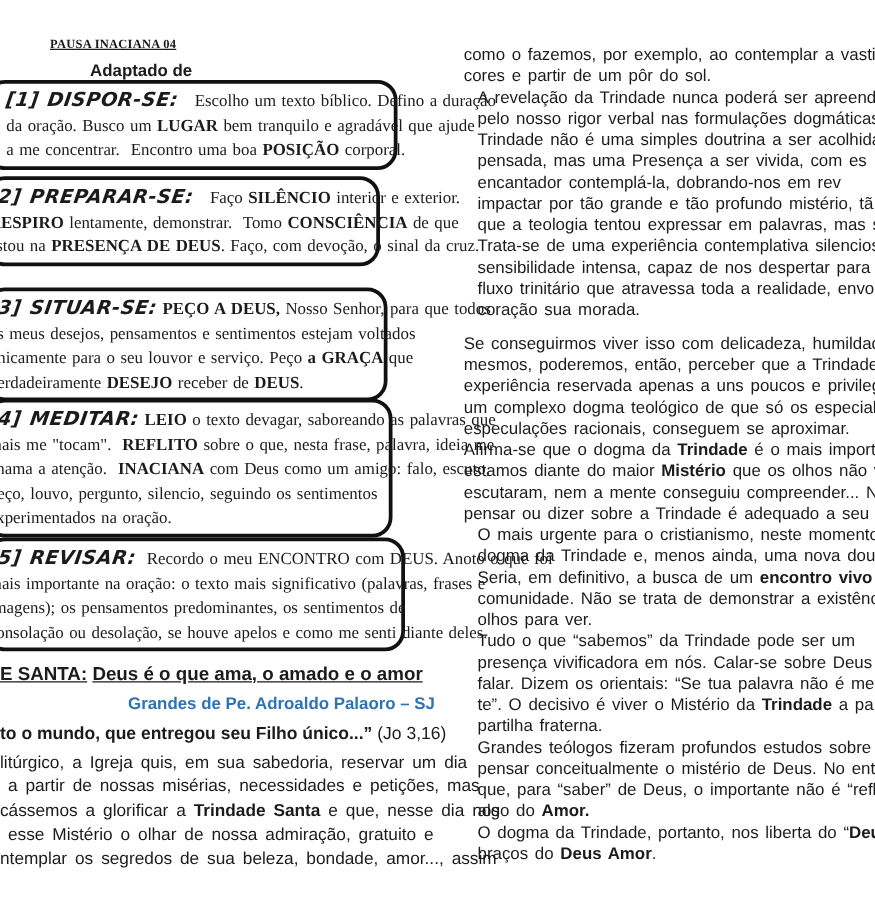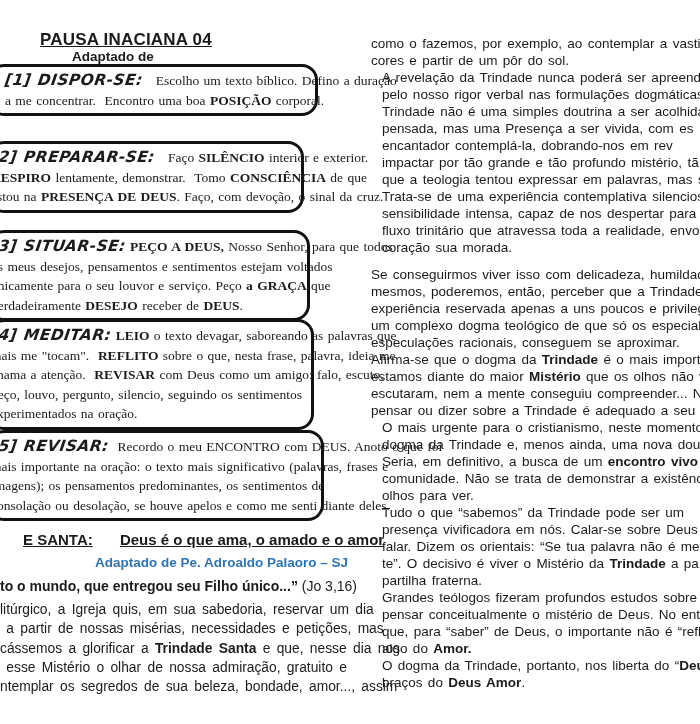--- a/index.html
+++ b/index.html
@@ -3,32 +3,32 @@
 <meta charset="utf-8">
 <style>
   html,body{margin:0;padding:0;}
   body{
     width:700px;height:724px;position:relative;overflow:hidden;
     background:#ffffff;color:#1b1b1b;
     font-family:"Liberation Sans",sans-serif;
   }
   .b{font-weight:bold;}
   .i{}
-  .u{text-decoration:underline;padding-left:23px;}
+  .u{text-decoration:underline;}
   .script{
     font-family:"DejaVu Sans",sans-serif;
     font-style:italic;font-weight:bold;
     font-size:15.5px;letter-spacing:0.4px;
     display:inline-block;transform:skewX(-8deg);
   }
   
   .left-col{position:absolute;left:-12px;top:0;width:372px;height:724px;}
   .doc-title{
     position:absolute;left:52px;top:30px;
-    font-weight:bold;font-size:17px;text-decoration:underline;letter-spacing:0.2px;
+    font-weight:bold;font-size:10px;text-decoration:underline;letter-spacing:0.2px;font-family:Liberation Serif, serif;
   }
   .doc-subtitle{position:absolute;left:84px;top:49px;font-weight:bold;font-size:13.5px;}
   .prayer-box{
     position:absolute;left:0;
     border:3px solid #111;border-radius:16px;
     font-family:"Liberation Serif","DejaVu Serif",serif;
     font-size:13.5px;
     padding:4px 8px 3px 0;
     background:#fff;
   }
@@ -54,49 +54,50 @@
   .rpara.gap{margin-bottom:10px;}
 </style>
 </head>
 <body>
 
 <div class="left-col">
   <div class="doc-title">PAUSA INACIANA 04</div>
   <div class="doc-subtitle">Adaptado de http://www.nucleosinacianos.org.br/</div>
   <div class="prayer-box" id="box-0">
       <div class="tline"><span class="script">[1] DISPOR-SE:</span><span>   Escolho um texto bíblico. Defino a duração</span></div>
+      <div class="tline"><span>da oração. Busco um </span><span class="b">LUGAR</span><span> bem tranquilo e agradável que ajude</span></div>
       <div class="tline"><span>a me concentrar.  Encontro uma boa </span><span class="b">POSIÇÃO</span><span> corporal.</span></div>
     </div>
   <div class="prayer-box" id="box-1">
       <div class="tline"><span class="script">[2] PREPARAR-SE:</span><span>   Faço </span><span class="b">SILÊNCIO</span><span> interior e exterior.</span></div>
       <div class="tline"><span class="b">RESPIRO</span><span> lentamente, demonstrar.  Tomo </span><span class="b">CONSCIÊNCIA</span><span> de que</span></div>
       <div class="tline"><span>estou na </span><span class="b">PRESENÇA DE DEUS</span><span>. Faço, com devoção, o sinal da cruz.</span></div>
     </div>
   <div class="prayer-box" id="box-2">
       <div class="tline"><span class="script">[3] SITUAR-SE:</span><span> </span><span class="b">PEÇO A DEUS,</span><span> Nosso Senhor, para que todos</span></div>
       <div class="tline"><span>os meus desejos, pensamentos e sentimentos estejam voltados</span></div>
       <div class="tline"><span>unicamente para o seu louvor e serviço. Peço </span><span class="b">a GRAÇA</span><span> que</span></div>
       <div class="tline"><span>verdadeiramente </span><span class="b">DESEJO</span><span> receber de </span><span class="b">DEUS</span><span>.</span></div>
     </div>
   <div class="prayer-box" id="box-3">
       <div class="tline"><span class="script">[4] MEDITAR:</span><span> </span><span class="b">LEIO</span><span> o texto devagar, saboreando as palavras que</span></div>
       <div class="tline"><span>mais me "tocam".  </span><span class="b">REFLITO</span><span> sobre o que, nesta frase, palavra, ideia me</span></div>
-      <div class="tline"><span>chama a atenção.  </span><span class="b">REVISAR</span><span> com Deus como um amigo: falo, escuto,</span></div>
+      <div class="tline"><span>chama a atenção.  </span><span class="b">INACIANA</span><span> com Deus como um amigo: falo, escuto,</span></div>
       <div class="tline"><span>peço, louvo, pergunto, silencio, seguindo os sentimentos</span></div>
       <div class="tline"><span>experimentados na oração.</span></div>
     </div>
   <div class="prayer-box" id="box-4">
       <div class="tline"><span class="script">[5] REVISAR:</span><span>  Recordo o meu ENCONTRO com DEUS. Anoto o que foi</span></div>
       <div class="tline"><span>mais importante na oração: o texto mais significativo (palavras, frases e</span></div>
       <div class="tline"><span>imagens); os pensamentos predominantes, os sentimentos de</span></div>
       <div class="tline"><span>consolação ou desolação, se houve apelos e como me senti diante deles.</span></div>
     </div>
 
   <div class="sec-heading" id="sec-heading"><div class="tline"><span class="b u">E SANTA:</span><span class="b"> </span><span class="b u">Deus é o que ama, o amado e o amor</span></div></div>
-  <div class="sec-byline">Adaptado de Pe. Adroaldo Palaoro – SJ</div>
+  <div class="sec-byline">Grandes de Pe. Adroaldo Palaoro – SJ</div>
   <div class="sec-quote" id="sec-quote"><div class="tline"><span class="b i">to o mundo, que entregou seu Filho único...”</span><span> (Jo 3,16)</span></div></div>
   <div class="sec-para" id="sec-para">
       <div class="tline"><span>litúrgico, a Igreja quis, em sua sabedoria, reservar um dia</span></div>
       <div class="tline"><span> a partir de nossas misérias, necessidades e petições, mas</span></div>
       <div class="tline"><span>cássemos a glorificar a </span><span class="b">Trindade Santa</span><span> e que, nesse dia nos</span></div>
       <div class="tline"><span> esse Mistério o olhar de nossa admiração, gratuito e</span></div>
       <div class="tline"><span>ntemplar os segredos de sua beleza, bondade, amor..., assim</span></div>
     </div>
 </div>
 

